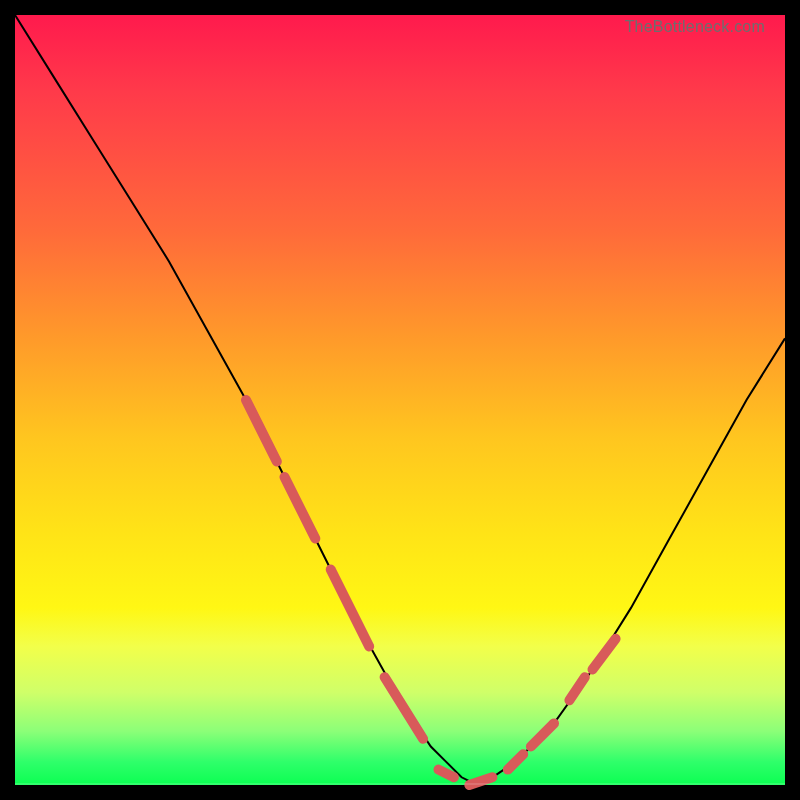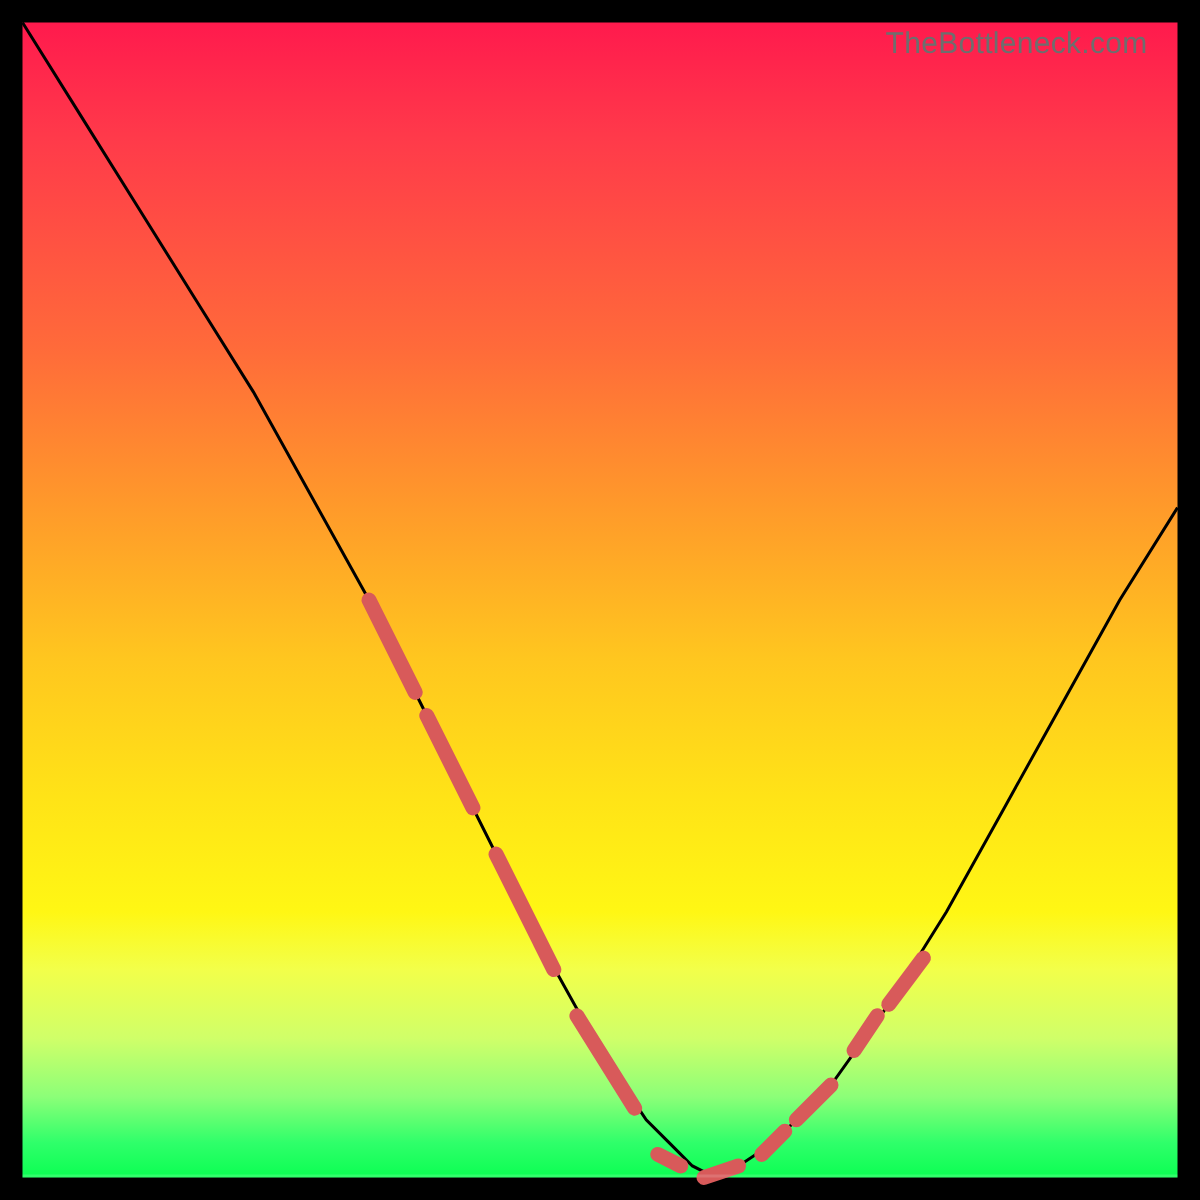--- a/index.html
+++ b/index.html
@@ -38,21 +38,21 @@
       #8cff78 93%,
       #2fff6a 97%,
       #0bff52 100%
     );
   }
   .watermark {
     position: absolute;
     top: 3px;
     right: 20px;
     color: #6e6e6e;
-    font-size: 20px;
+    font-size: 16px;
     font-weight: 500;
     letter-spacing: 0.2px;
     user-select: none;
   }
   svg.curve {
     position: absolute;
     left: 0;
     top: 0;
     width: 770px;
     height: 770px;

